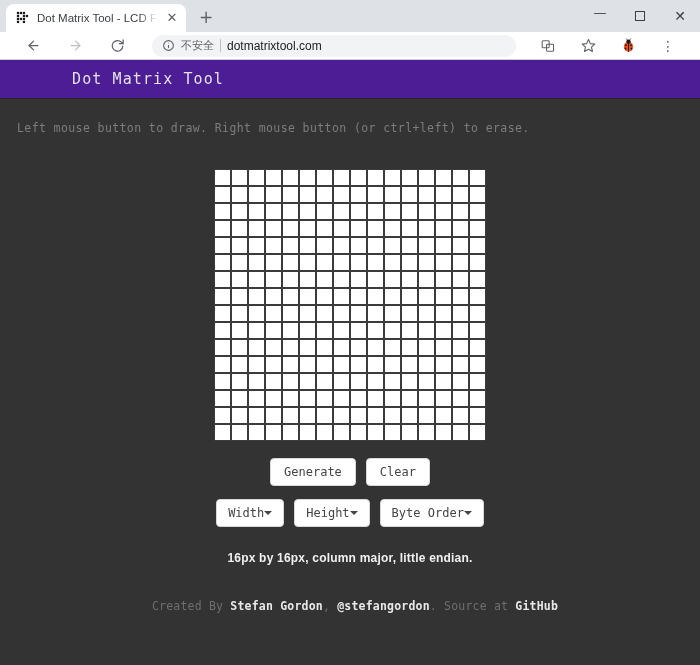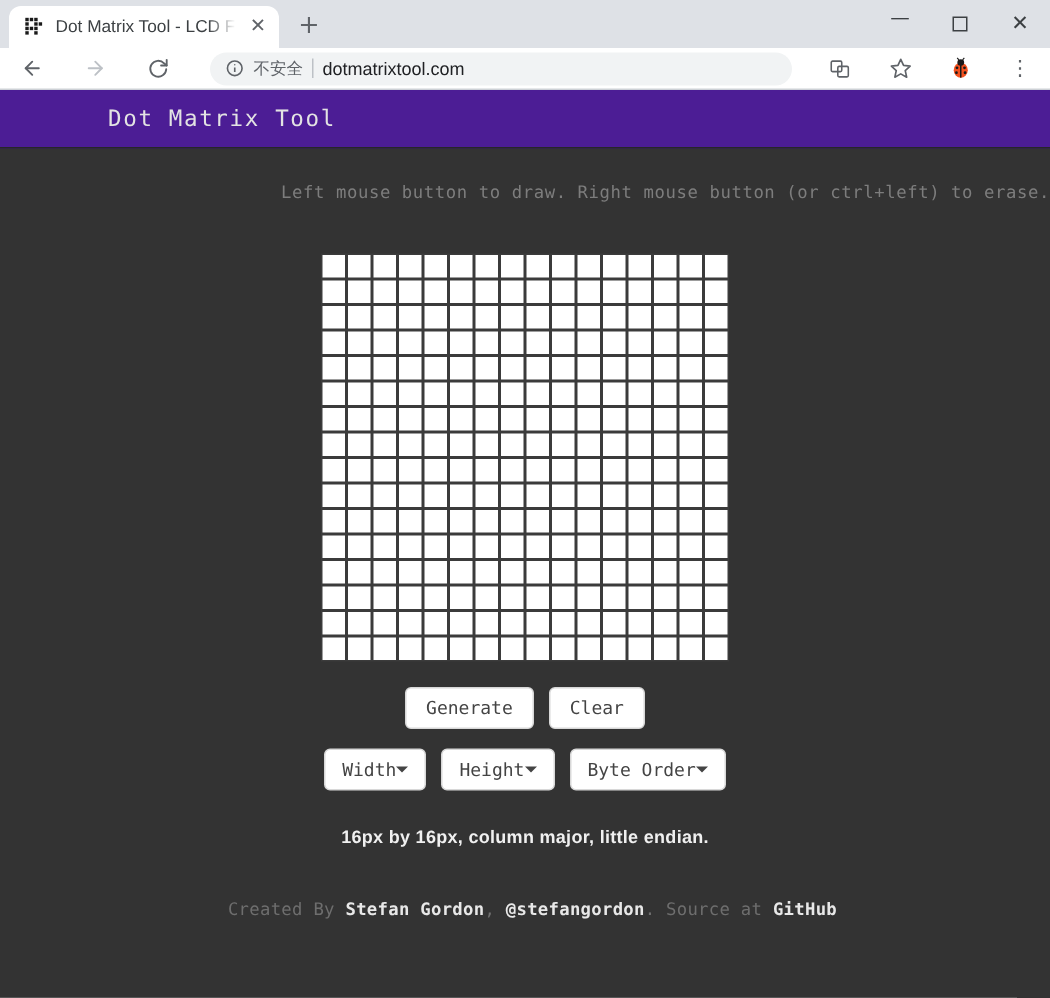--- a/index.html
+++ b/index.html
@@ -95,21 +95,21 @@
   }
   .wc-min { font-size: 13px; line-height: 1; padding-bottom: 7px; font-family: "DejaVu Sans", sans-serif; }
   .wc-max-box { width: 10px; height: 10px; border: 1.3px solid #3c4043; box-sizing: border-box; }
   .wc-close { font-size: 14px; line-height: 1; font-family: "DejaVu Sans", sans-serif; }
 
   .toolbar {
     height: 27px;
     background: #ffffff;
     display: flex;
     align-items: center;
-    padding: 0 8px;
+    padding: 0 20px;
     gap: 16px;
     flex: none;
     border-bottom: 1px solid #cdd1d6;
   }
   .nav-btn {
     width: 26px;
     height: 24px;
     display: flex;
     align-items: center;
     justify-content: center;
@@ -188,21 +188,21 @@
     margin-left: 72px;
     color: #e3e3e3;
     font-family: "DejaVu Sans Mono", monospace;
     font-size: 15px;
     letter-spacing: 1.1px;
   }
   .page {
     padding-top: 0;
   }
   .instructions {
-    text-align: right;
+    text-align: left;
     color: #7d7d7d;
     font-family: "DejaVu Sans Mono", monospace;
     font-size: 11.5px;
     letter-spacing: 0.4px;
     margin-top: 22px;
     margin-left: 17px;
   }
 
   .grid-wrap {
     display: flex;

